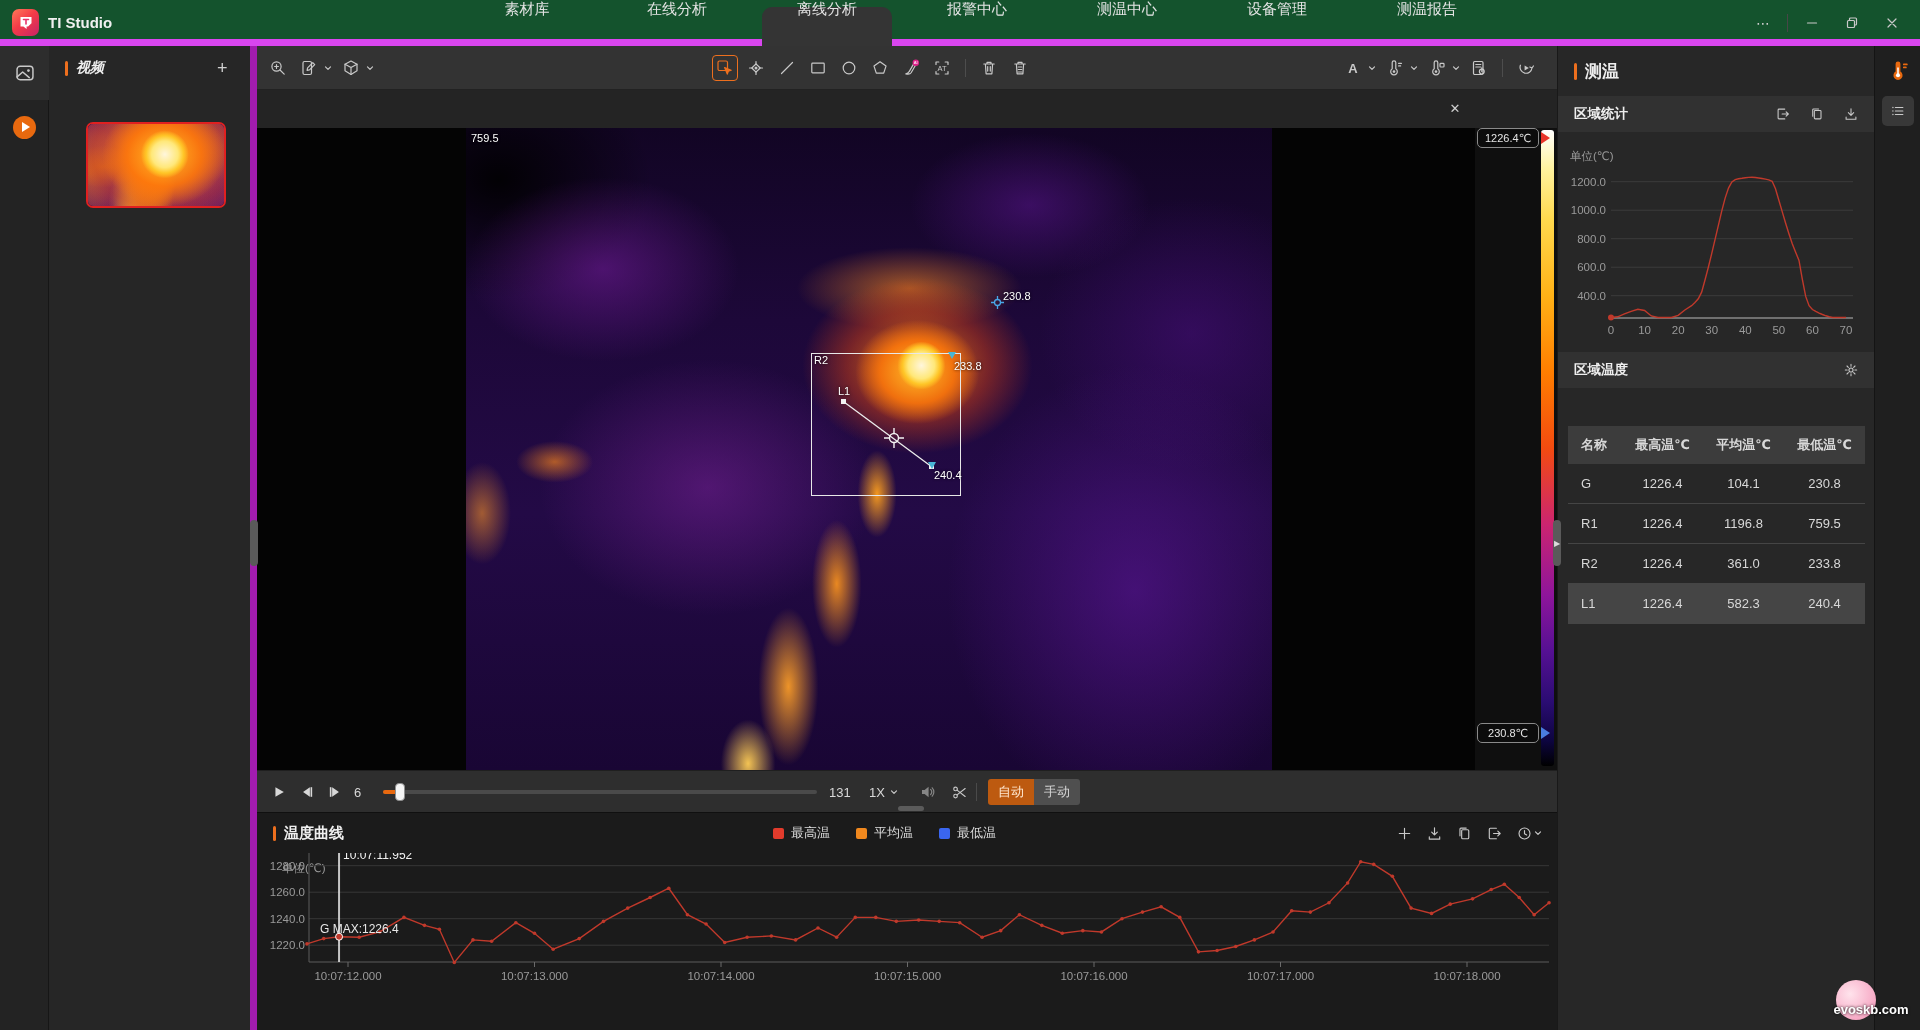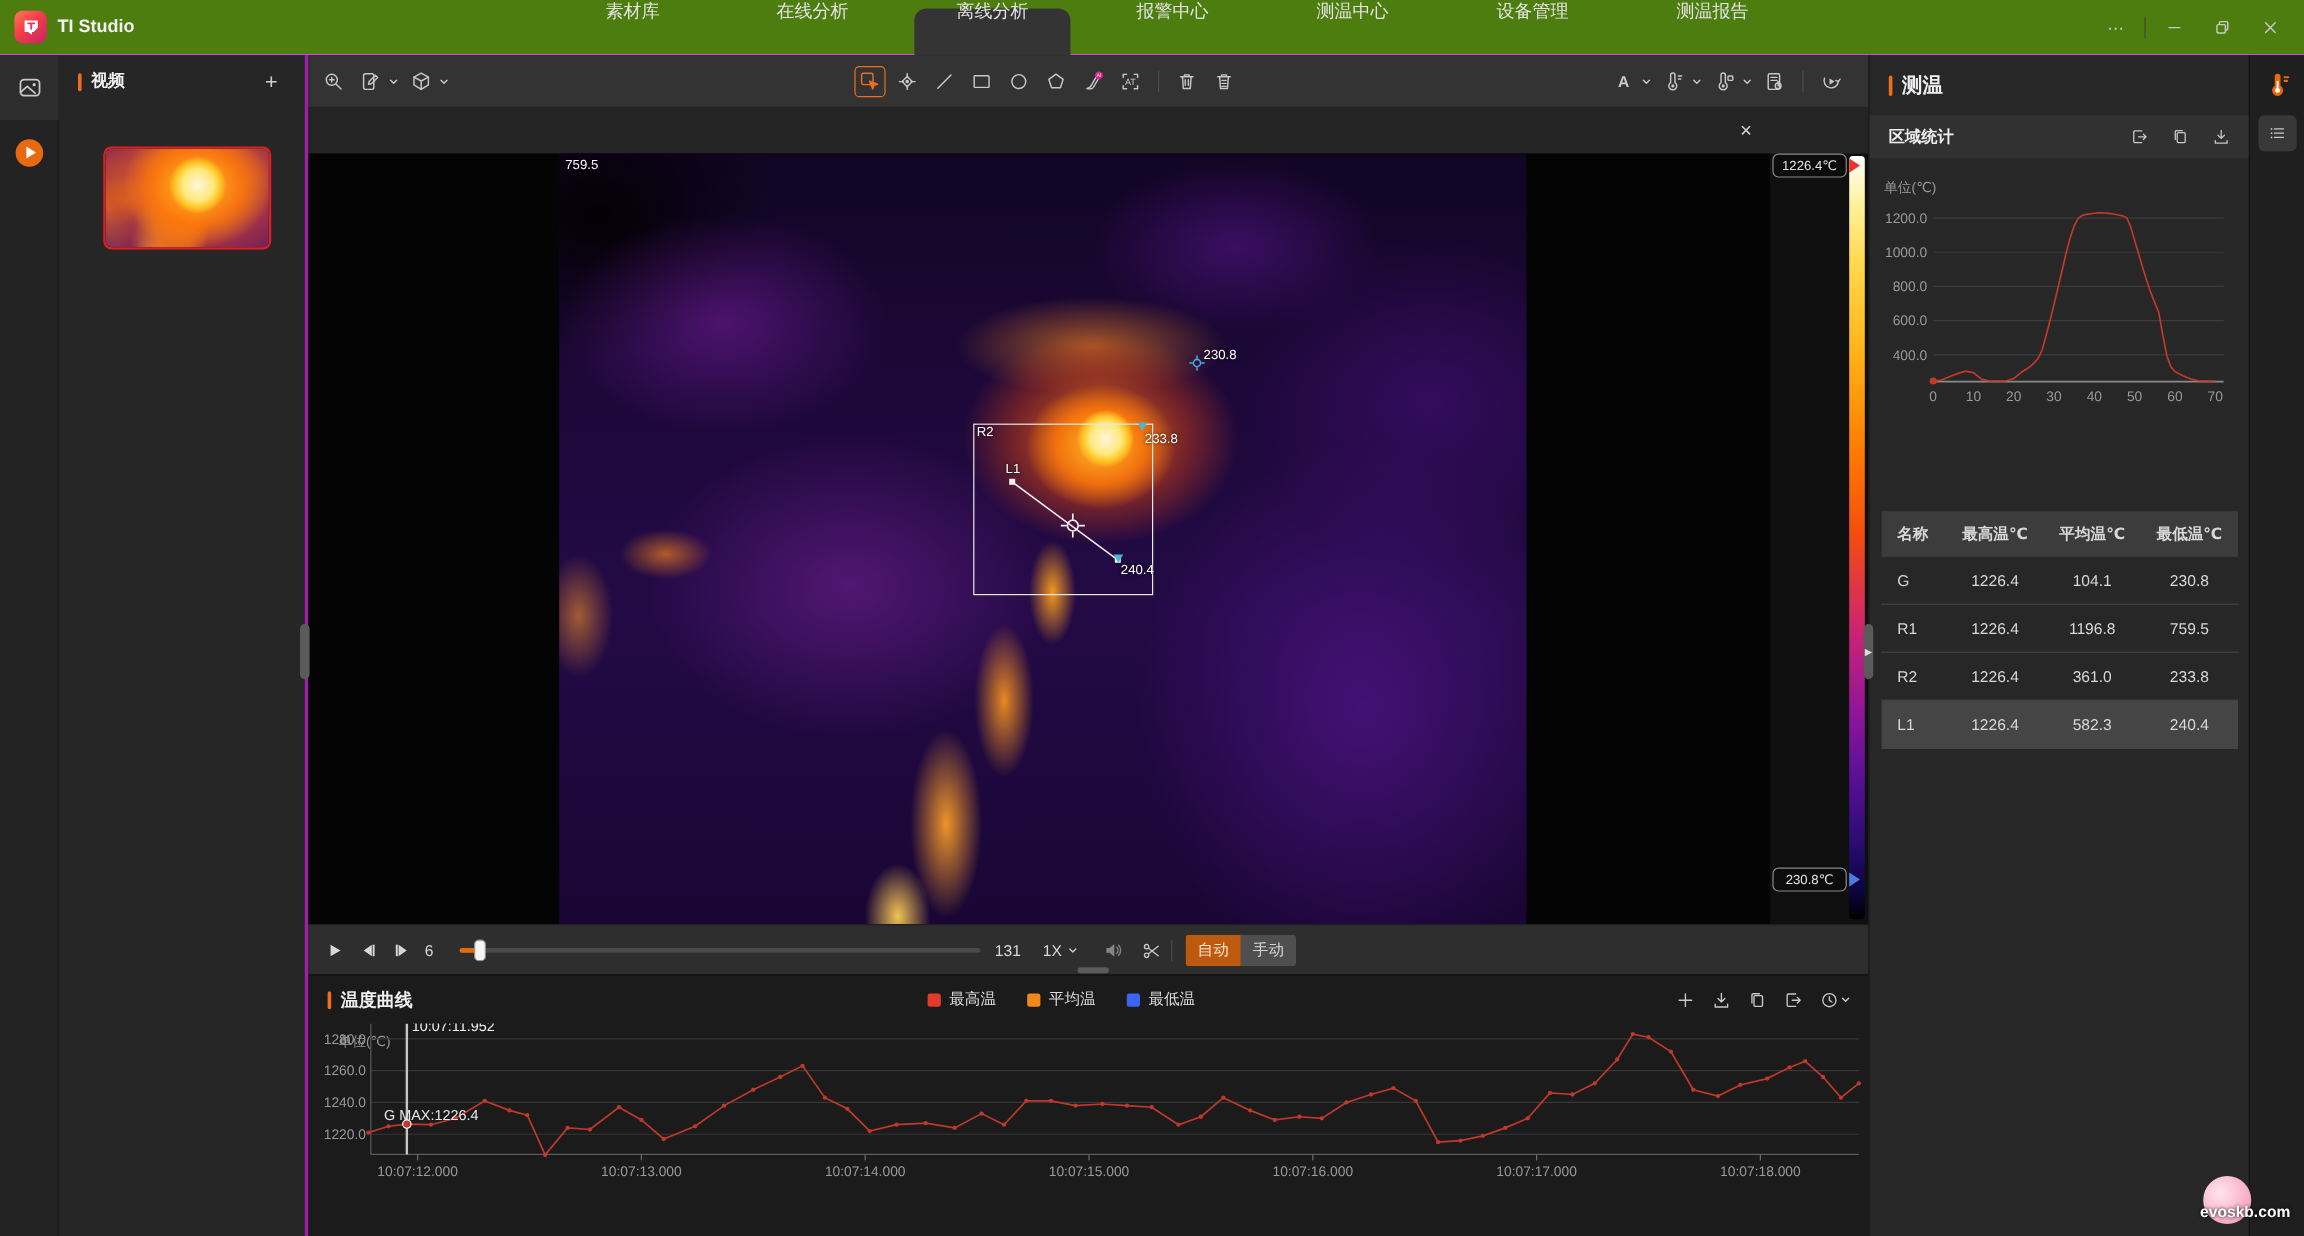--- a/index.html
+++ b/index.html
@@ -4,42 +4,42 @@
 <style>
   * { margin:0; padding:0; box-sizing:border-box; }
   html,body { background:#111; }
   body, svg text { font-family:"Liberation Sans","DejaVu Sans",sans-serif; }
   #root { position:relative; width:1920px; height:1030px; background:#1b1b1b; overflow:hidden; color:#ddd; font-size:13px; }
   .ico { display:inline-flex; align-items:center; justify-content:center; cursor:pointer; }
   .ico svg { display:block; }
   svg.glyph { fill:none; stroke:#c9c9c9; stroke-width:1.2; stroke-linecap:round; stroke-linejoin:round; }
 
   
-  #titlebar { position:absolute; left:0; top:0; width:1920px; height:46px; background:#4d7c0f; border-bottom:1px solid #d946ef; }
+  #titlebar { position:absolute; left:0; top:0; width:1920px; height:46px; background:#14532d; border-bottom:7px solid #d946ef; }
   .brand { position:absolute; left:12px; top:9px; display:flex; align-items:center; gap:9px; }
   .logo { width:27px; height:27px; border-radius:7px; background:linear-gradient(140deg,#ff7a59 0%,#f43b47 45%,#c62368 100%); display:flex; align-items:center; justify-content:center; }
   .appname { font-weight:bold; font-size:15px; color:#f0f0f0; }
   #nav-tabs { position:absolute; left:452px; top:0; height:46px; display:flex; }
   .nav-tab { width:150px; height:46px; display:flex; align-items:flex-start; justify-content:center; color:#e4e4e4; font-size:15px; cursor:pointer; }
   .nav-tab.active { position:relative; }
   .nav-tab.active::before { content:""; position:absolute; left:10px; right:10px; top:7px; bottom:0; background:#343434; border-radius:10px 10px 0 0; }
   .nav-tab span{ position:relative; }
   #win-controls { position:absolute; right:8px; top:0; height:46px; display:flex; align-items:center; }
   .winbtn { width:40px; height:46px; display:flex; align-items:center; justify-content:center; color:#cfcfcf; font-size:14px; cursor:pointer; }
   .winsep { width:1px; height:18px; background:#474747; margin:0 4px; }
 
   
   #left-strip { position:absolute; left:0; top:46px; width:49px; height:984px; background:#232323; border-right:1px solid #161616; }
   .strip-item { width:49px; height:54px; display:flex; align-items:center; justify-content:center; cursor:pointer; }
   .strip-item.sel { background:#2d2d2d; }
   .play-orb { width:23px; height:23px; border-radius:50%; background:#e8690f; display:flex; align-items:center; justify-content:center; }
   .play-orb::after { content:""; margin-left:2px; border-left:8px solid #fff; border-top:5px solid transparent; border-bottom:5px solid transparent; }
 
   
-  #left-panel { position:absolute; left:49px; top:46px; width:208px; height:984px; background:#262626; border-right:3px solid #a21caf; }
+  #left-panel { position:absolute; left:49px; top:46px; width:208px; height:984px; background:#262626; border-right:7px solid #a21caf;font-style:italic; }
   .panel-head { position:relative; height:44px; display:flex; align-items:center; padding-left:16px; }
   .accent { width:3px; height:15px; background:#ed6f1e; border-radius:2px; margin-right:8px; }
   .panel-title { font-weight:bold; font-size:14px; color:#efefef; }
   .add-btn { position:absolute; right:18px; top:12px; width:20px; height:20px; color:#cfcfcf; font-size:18px; line-height:20px; text-align:center; cursor:pointer; }
   .thumb { position:absolute; left:37px; top:76px; width:140px; height:86px; border:2px solid #e02020; border-radius:7px; overflow:hidden; cursor:pointer; background:#14052e; }
 
   
   #main { position:absolute; left:257px; top:46px; width:1300px; height:984px; background:#2b2b2b; }
   #toolbar { position:absolute; left:0; top:0; width:1300px; height:44px; background:#333; border-bottom:1px solid #222; }
   .tb-group { position:absolute; top:0; height:44px; display:flex; align-items:center; gap:5px; }
@@ -679,20 +679,31 @@
         <text x="120.14" y="194" fill="#9a9a9a" font-size="11.5" text-anchor="middle">20</text>
         <text x="153.71" y="194" fill="#9a9a9a" font-size="11.5" text-anchor="middle">30</text>
         <text x="187.28" y="194" fill="#9a9a9a" font-size="11.5" text-anchor="middle">40</text>
         <text x="220.85000000000002" y="194" fill="#9a9a9a" font-size="11.5" text-anchor="middle">50</text>
         <text x="254.42000000000002" y="194" fill="#9a9a9a" font-size="11.5" text-anchor="middle">60</text>
         <text x="287.99" y="194" fill="#9a9a9a" font-size="11.5" text-anchor="middle">70</text>
         <polyline points="53,177.5 59.714,176.78999999999996 66.428,173.94 73.142,171.375 79.856,169.2375 86.57,170.51999999999998 93.284,175.935 99.998,177.5 103.355,177.5 106.712,177.5 113.426,177.5 120.14,175.365 126.854,169.95 133.568,165.675 136.925,162.54 140.282,158.83499999999998 143.639,152.1375 146.996,140.02499999999998 150.353,127.19999999999999 153.71,113.6625 157.067,99.4125 160.424,85.1625 163.781,70.9125 167.138,58.087500000000006 170.495,48.112500000000004 173.852,41.985 177.209,39.5625 180.566,38.7075 183.923,38.28 187.28,37.71 190.637,37.425000000000004 193.994,37.282500000000006 197.351,37.5675 200.708,37.995000000000005 204.065,38.565000000000005 207.422,39.135000000000005 210.779,39.847500000000004 214.13600000000002,41.2725 217.49300000000002,48.825 220.85000000000002,60.225 224.20700000000002,71.625 227.56400000000002,83.025 230.92100000000002,93.7125 234.27800000000002,103.6875 237.63500000000002,112.2375 240.99200000000002,120.36 244.34900000000002,139.3125 247.70600000000002,156.4125 251.06300000000002,165.675 254.42000000000002,169.52249999999998 257.77700000000004,171.375 261.134,173.08499999999998 264.491,174.51 267.848,175.79250000000002 271.20500000000004,176.78999999999996 274.562,177.5 277.919,177.5 281.276,177.5 284.63300000000004,177.5 287.99,177.5" fill="none" stroke="#c0392b" stroke-width="1.4"></polyline>
         <circle cx="53" cy="177.5" r="3" fill="#c0392b"></circle>
       </svg>
 
+    <div class="sec-head" style="position:absolute; top:306px;">
+      <span>区域温度</span>
+      <div class="sec-icons">
+        <div class="ico">
+          <svg class="glyph" width="16" height="16" viewBox="0 0 18 18">
+              <circle cx="9" cy="9" r="2.3"></circle>
+              <path d="M9 2.6v2.1M9 13.3v2.1M2.6 9h2.1M13.3 9h2.1M4.5 4.5l1.5 1.5M12 12l1.5 1.5M13.5 4.5L12 6M6 12l-1.5 1.5"></path>
+            </svg>
+        </div>
+      </div>
+    </div>
 
     <div id="rt-table">
         <div class="t-row head">
           <div class="tc tc0">名称</div>
           <div class="tc tc1">最高温℃</div>
           <div class="tc tc2">平均温℃</div>
           <div class="tc tc3">最低温℃</div>
         </div>
         <div class="t-row">
           <div class="tc tc0">G</div>

